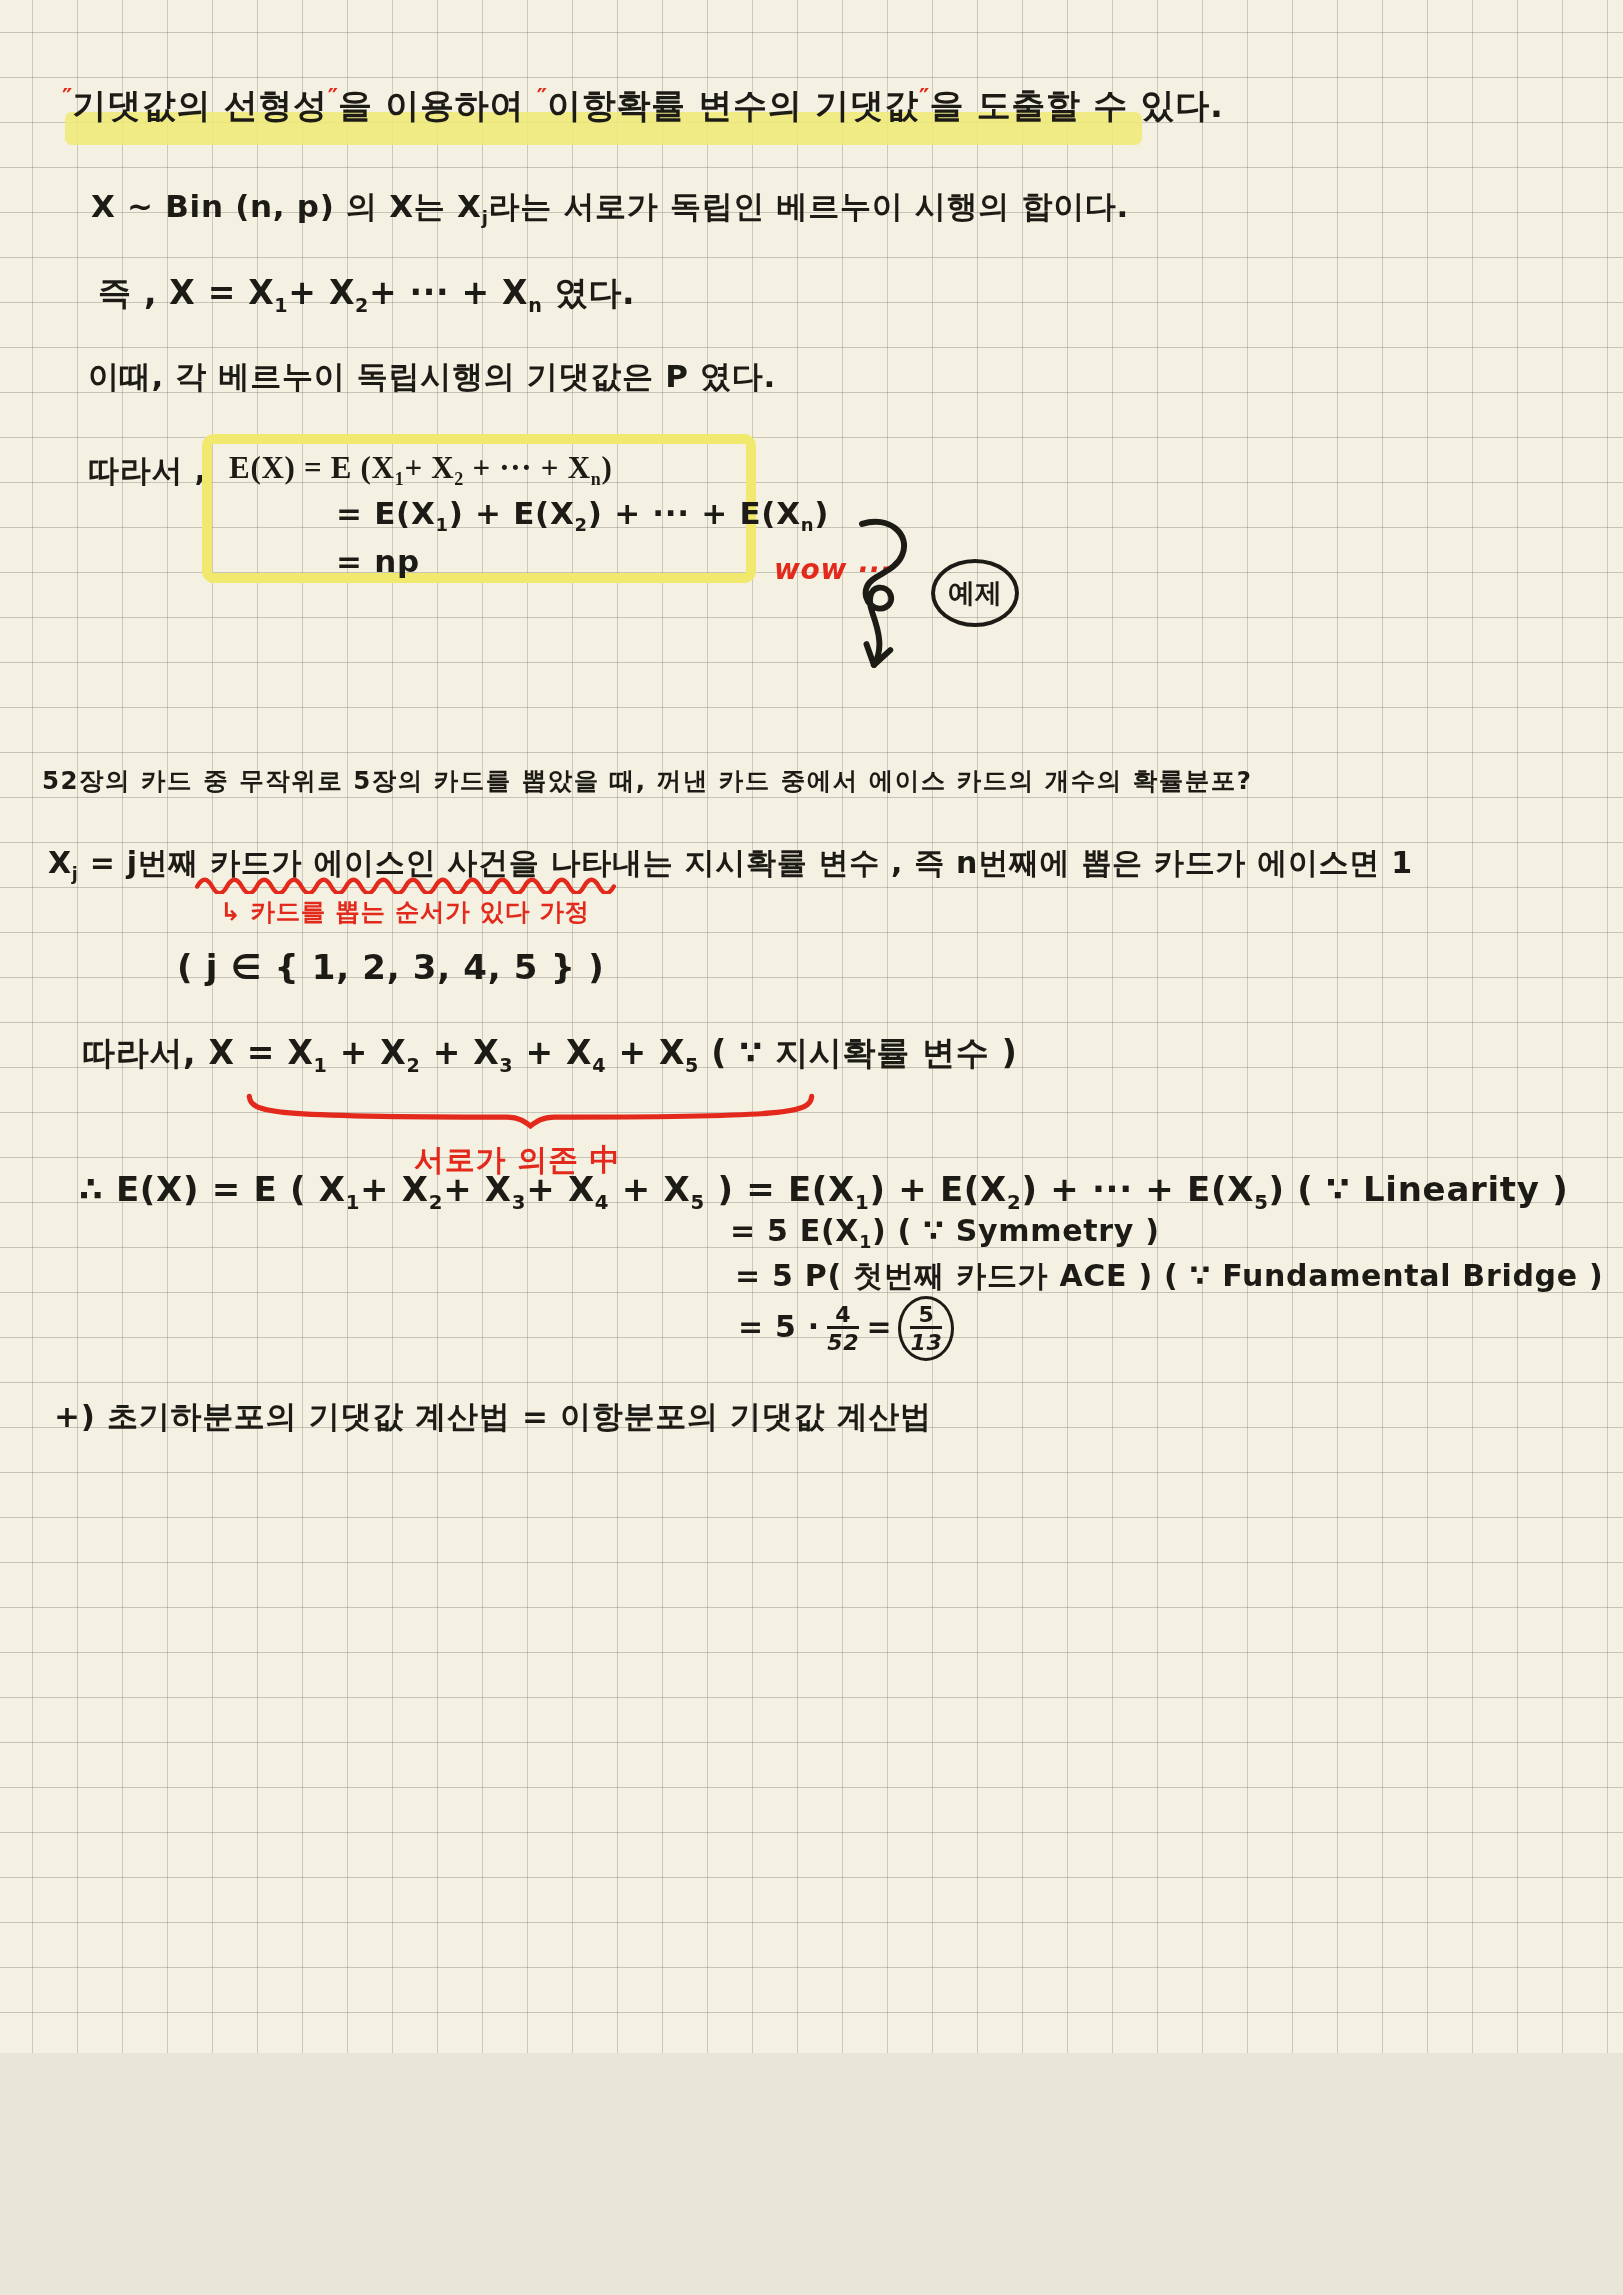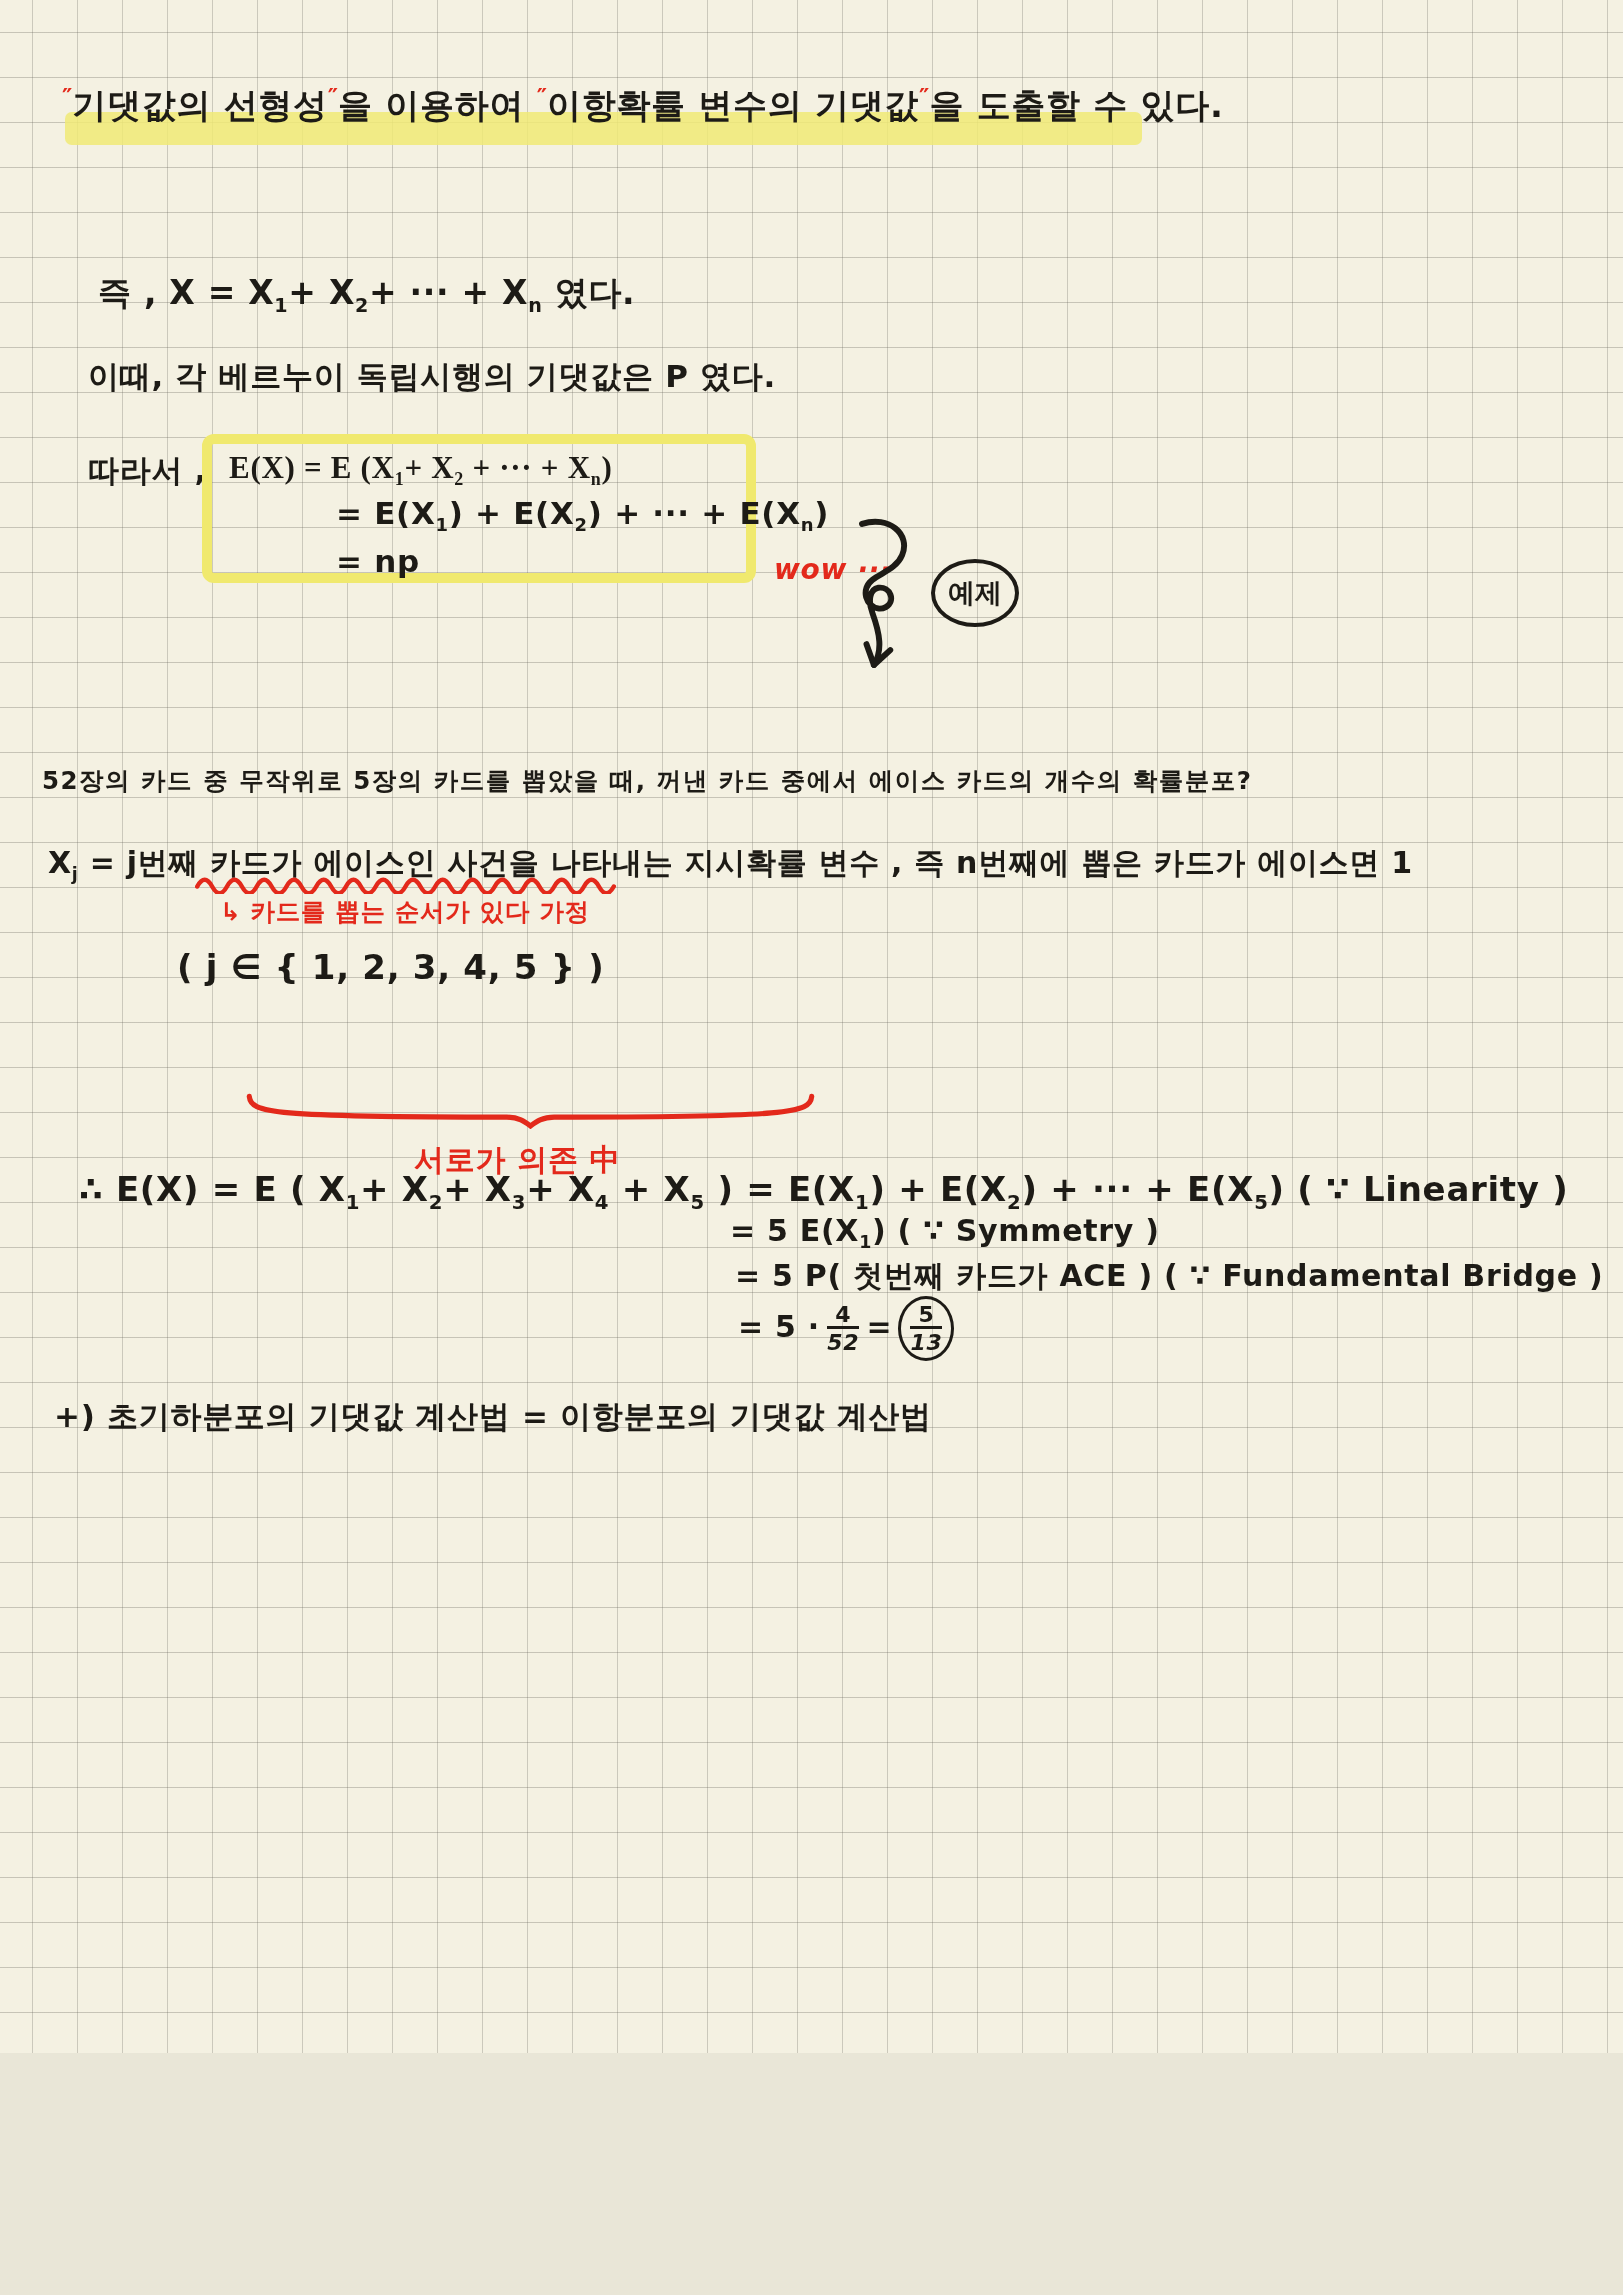--- a/index.html
+++ b/index.html
@@ -42,20 +42,23 @@
 </head>
 <body>
 
 <div class="page">
 
   <div class="highlight" style="left:65px;top:112px;width:1077px;height:33px;"></div>
   <div class="hw" style="left:62px;top:83px;font-size:34px;">
     <span class="q">″</span><span>기댓값의  선형성</span><span class="q">″</span><span>을   이용하여   </span><span class="q">″</span><span>이항확률 변수의  기댓값</span><span class="q">″</span><span>을   도출할  수  있다.</span>
   </div>
 
+  <div class="hw" style="left:91px;top:187px;font-size:31px;">
+    <span>X ~ Bin (n, p) 의    X는    X</span><sub>j</sub><span>라는   서로가  독립인   베르누이  시행의   합이다.</span>
+  </div>
 
   <div class="hw" style="left:98px;top:272px;font-size:33px;">
     <span>즉 ,   X =   X</span><sub>1</sub><span>+ X</span><sub>2</sub><span>+ ··· + X</span><sub>n</sub><span>  였다.</span>
   </div>
 
   <div class="hw" style="left:88px;top:357px;font-size:31px;">이때,   각  베르누이  독립시행의   기댓값은    P 였다.</div>
 
   <div class="hw" style="left:88px;top:451px;font-size:31px;">따라서 ,</div>
   <div class="ybox" style="left:202px;top:434px;width:554px;height:149px;"></div>
   <div class="hw" style="left:229px;top:449px;font-size:31px;font-family:Liberation Serif, serif;">
@@ -81,20 +84,23 @@
   <div class="hw" style="left:48px;top:844px;font-size:30px;">
     <span>X</span><sub>j</sub><span> =   j번째   카드가   에이스인   사건을  나타내는    지시확률 변수 ,   즉  n번째에  뽑은  카드가  에이스면   1</span>
   </div>
   <svg class="abs" style="left:195px;top:873px;" width="424" height="21" viewBox="0 0 570 28">
     <path d="M3,18 Q13,0 23,18 T43,18 T63,18 T83,18 T103,18 T123,18 T143,18 T163,18 T183,18 T203,18 T223,18 T243,18 T263,18 T283,18 T303,18 T323,18 T343,18 T363,18 T383,18 T403,18 T423,18 T443,18 T463,18 T483,18 T503,18 T523,18 T543,18 T563,18" fill="none" stroke="#e3291b" stroke-width="6" stroke-linecap="round"></path>
   </svg>
   <div class="hw red" style="left:220px;top:897px;font-size:24.5px;">↳ 카드를  뽑는  순서가  있다  가정</div>
 
   <div class="hw" style="left:177px;top:946px;font-size:34px;">( j ∈ { 1, 2, 3, 4, 5 } )</div>
 
+  <div class="hw" style="left:82px;top:1032px;font-size:33px;">
+    <span>따라서,    X =   X</span><sub>1</sub><span> + X</span><sub>2</sub><span> + X</span><sub>3</sub><span> +  X</span><sub>4</sub><span> +  X</span><sub>5</sub><span>      ( ∵ 지시확률  변수 )</span>
+  </div>
   <svg class="abs" style="left:245px;top:1092px;" width="571" height="37" viewBox="0 0 768 50">
     <path d="M4,6 C6,28 32,34 352,34 C368,34 376,40 384,46 C392,40 400,34 416,34 C736,34 762,28 764,6" fill="none" stroke="#e3291b" stroke-width="7" stroke-linecap="round"></path>
   </svg>
   <div class="hw red" style="left:414px;top:1141px;font-size:30px;">서로가  의존 中</div>
 
   <div class="hw" style="left:79px;top:1168px;font-size:34px;">
     <span>∴    E(X)  =   E ( X</span><sub>1</sub><span>+ X</span><sub>2</sub><span>+ X</span><sub>3</sub><span>+ X</span><sub>4</sub><span> + X</span><sub>5</sub><span> )  =   E(X</span><sub>1</sub><span>) + E(X</span><sub>2</sub><span>) + ··· + E(X</span><sub>5</sub><span>)     ( ∵  Linearity )</span>
   </div>
 
   <div class="hw" style="left:730px;top:1212px;font-size:30px;">

